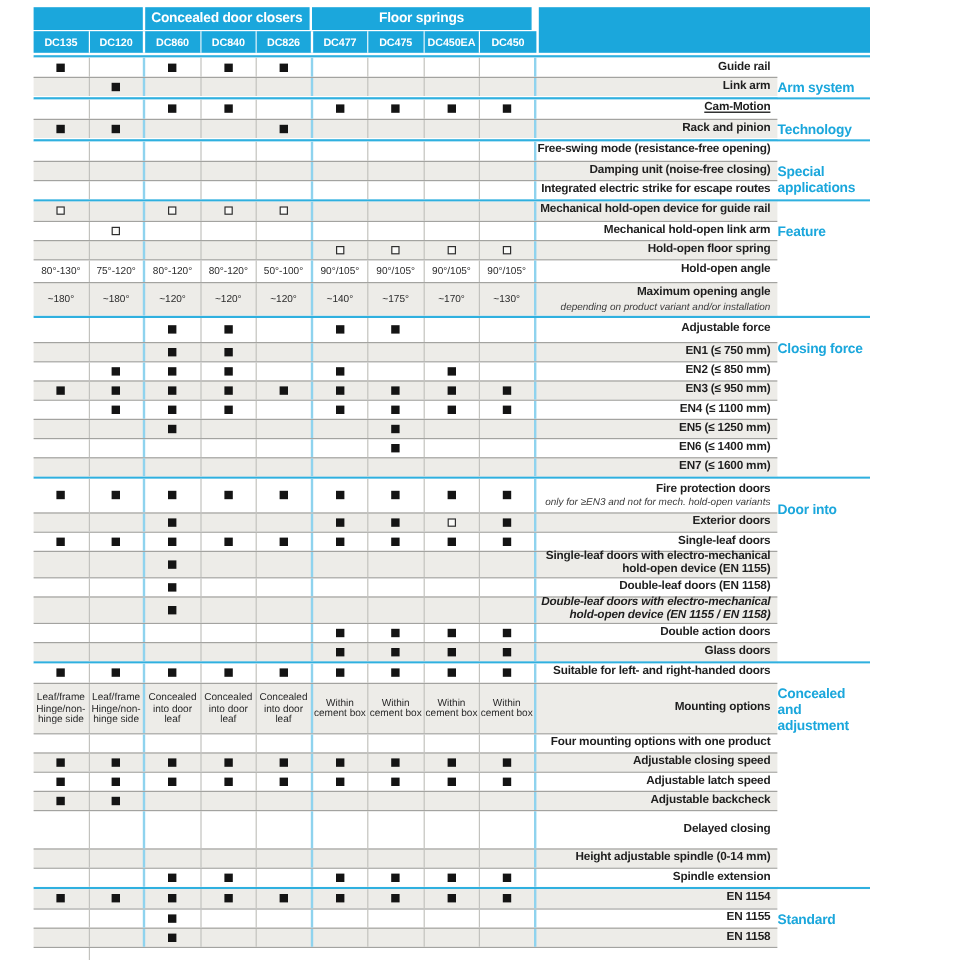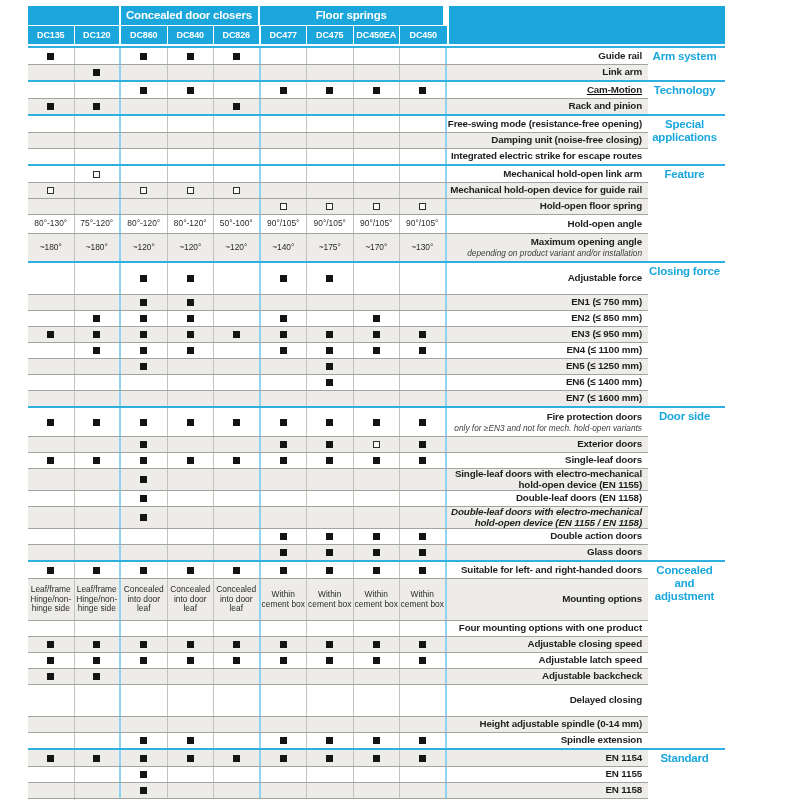--- a/index.html
+++ b/index.html
@@ -32,22 +32,22 @@
           align-items:center; justify-content:center; border-right:1px solid #c2c2be;
           font-size:8.8px; color:#222; text-align:center; }
   .cell.gb { border-right:2px solid #8FD3EE; }
   .cell .txt { white-space:pre-line; line-height:1.12; font-size:8.4px; color:#2a2a2a; padding:1px 0; }
   .lblcell { flex:1 1 auto; display:flex; flex-direction:column; justify-content:center;
              align-items:flex-end; padding-right:6px; box-sizing:border-box; min-width:0; }
   .lbl { font-weight:bold; font-size:9.8px; color:#1e1e1e; text-align:right;
          line-height:1.1; letter-spacing:-0.15px; }
   .sub { font-style:italic; font-size:8.3px; color:#3c3c3c; text-align:center;
          line-height:1.05; margin-top:1px; }
-  .cat { width:77px; flex:0 0 77px; box-sizing:border-box; text-align:center;
-         padding:2px 4px 0 0; color:#1BA7DC; font-weight:bold; font-size:11.5px;
+  .cat { width:77px; flex:0 0 77px; box-sizing:border-box; text-align:left;
+         padding:20px 4px 0 0; color:#1BA7DC; font-weight:bold; font-size:11.5px;
          line-height:1.12; letter-spacing:-0.2px; background:#fff; }
   .sq  { width:7px; height:7px; background:#141414; }
   .sqo { width:7px; height:7px; box-sizing:border-box; border:1.3px solid #2e2e2e; background:#fafaf8; }
 </style>
 </head>
 <body>
 
 <div class="wrap">
   <div class="table">
     <div class="hdr">
@@ -206,56 +206,56 @@
               <div class="cell gb"></div>
               <div class="lblcell">
                 <div class="lbl">Integrated electric strike for escape routes</div>
               </div>
             </div>
           </div>
           <div class="cat">Special applications</div>
         </div>
         <div class="section">
           <div class="srows">
-            <div class="row" style="height: 16px;">
-              <div class="cell"></div>
-              <div class="cell gb">
+            <div class="row alt" style="height: 16px;">
+              <div class="cell">
                 <div class="sqo"></div>
               </div>
+              <div class="cell gb"></div>
+              <div class="cell">
+                <div class="sqo"></div>
+              </div>
+              <div class="cell">
+                <div class="sqo"></div>
+              </div>
+              <div class="cell gb">
+                <div class="sqo"></div>
+              </div>
+              <div class="cell"></div>
+              <div class="cell"></div>
+              <div class="cell"></div>
+              <div class="cell gb"></div>
+              <div class="lblcell">
+                <div class="lbl">Mechanical hold-open device for guide rail</div>
+              </div>
+            </div>
+            <div class="row" style="height: 16px;">
+              <div class="cell"></div>
+              <div class="cell gb">
+                <div class="sqo"></div>
+              </div>
               <div class="cell"></div>
               <div class="cell"></div>
               <div class="cell gb"></div>
               <div class="cell"></div>
               <div class="cell"></div>
               <div class="cell"></div>
               <div class="cell gb"></div>
               <div class="lblcell">
                 <div class="lbl">Mechanical hold-open link arm</div>
-              </div>
-            </div>
-            <div class="row alt" style="height: 16px;">
-              <div class="cell">
-                <div class="sqo"></div>
-              </div>
-              <div class="cell gb"></div>
-              <div class="cell">
-                <div class="sqo"></div>
-              </div>
-              <div class="cell">
-                <div class="sqo"></div>
-              </div>
-              <div class="cell gb">
-                <div class="sqo"></div>
-              </div>
-              <div class="cell"></div>
-              <div class="cell"></div>
-              <div class="cell"></div>
-              <div class="cell gb"></div>
-              <div class="lblcell">
-                <div class="lbl">Mechanical hold-open device for guide rail</div>
               </div>
             </div>
             <div class="row alt" style="height: 16px;">
               <div class="cell"></div>
               <div class="cell gb"></div>
               <div class="cell"></div>
               <div class="cell"></div>
               <div class="cell gb"></div>
               <div class="cell">
                 <div class="sqo"></div>
@@ -336,21 +336,21 @@
               <div class="lblcell">
                 <div class="lbl">Maximum opening angle</div>
                 <div class="sub">depending on product variant and/or installation</div>
               </div>
             </div>
           </div>
           <div class="cat">Feature</div>
         </div>
         <div class="section">
           <div class="srows">
-            <div class="row" style="height: 31px; justify-content: center;">
+            <div class="row" style="height: 20px; justify-content: center;">
               <div class="cell"></div>
               <div class="cell gb"></div>
               <div class="cell">
                 <div class="sq"></div>
               </div>
               <div class="cell">
                 <div class="sq"></div>
               </div>
               <div class="cell gb"></div>
               <div class="cell">
@@ -695,21 +695,21 @@
                 <div class="sq"></div>
               </div>
               <div class="cell gb">
                 <div class="sq"></div>
               </div>
               <div class="lblcell">
                 <div class="lbl">Glass doors</div>
               </div>
             </div>
           </div>
-          <div class="cat">Door side</div>
+          <div class="cat">Door into</div>
         </div>
         <div class="section">
           <div class="srows">
             <div class="row" style="height: 16px;">
               <div class="cell">
                 <div class="sq"></div>
               </div>
               <div class="cell gb">
                 <div class="sq"></div>
               </div>

